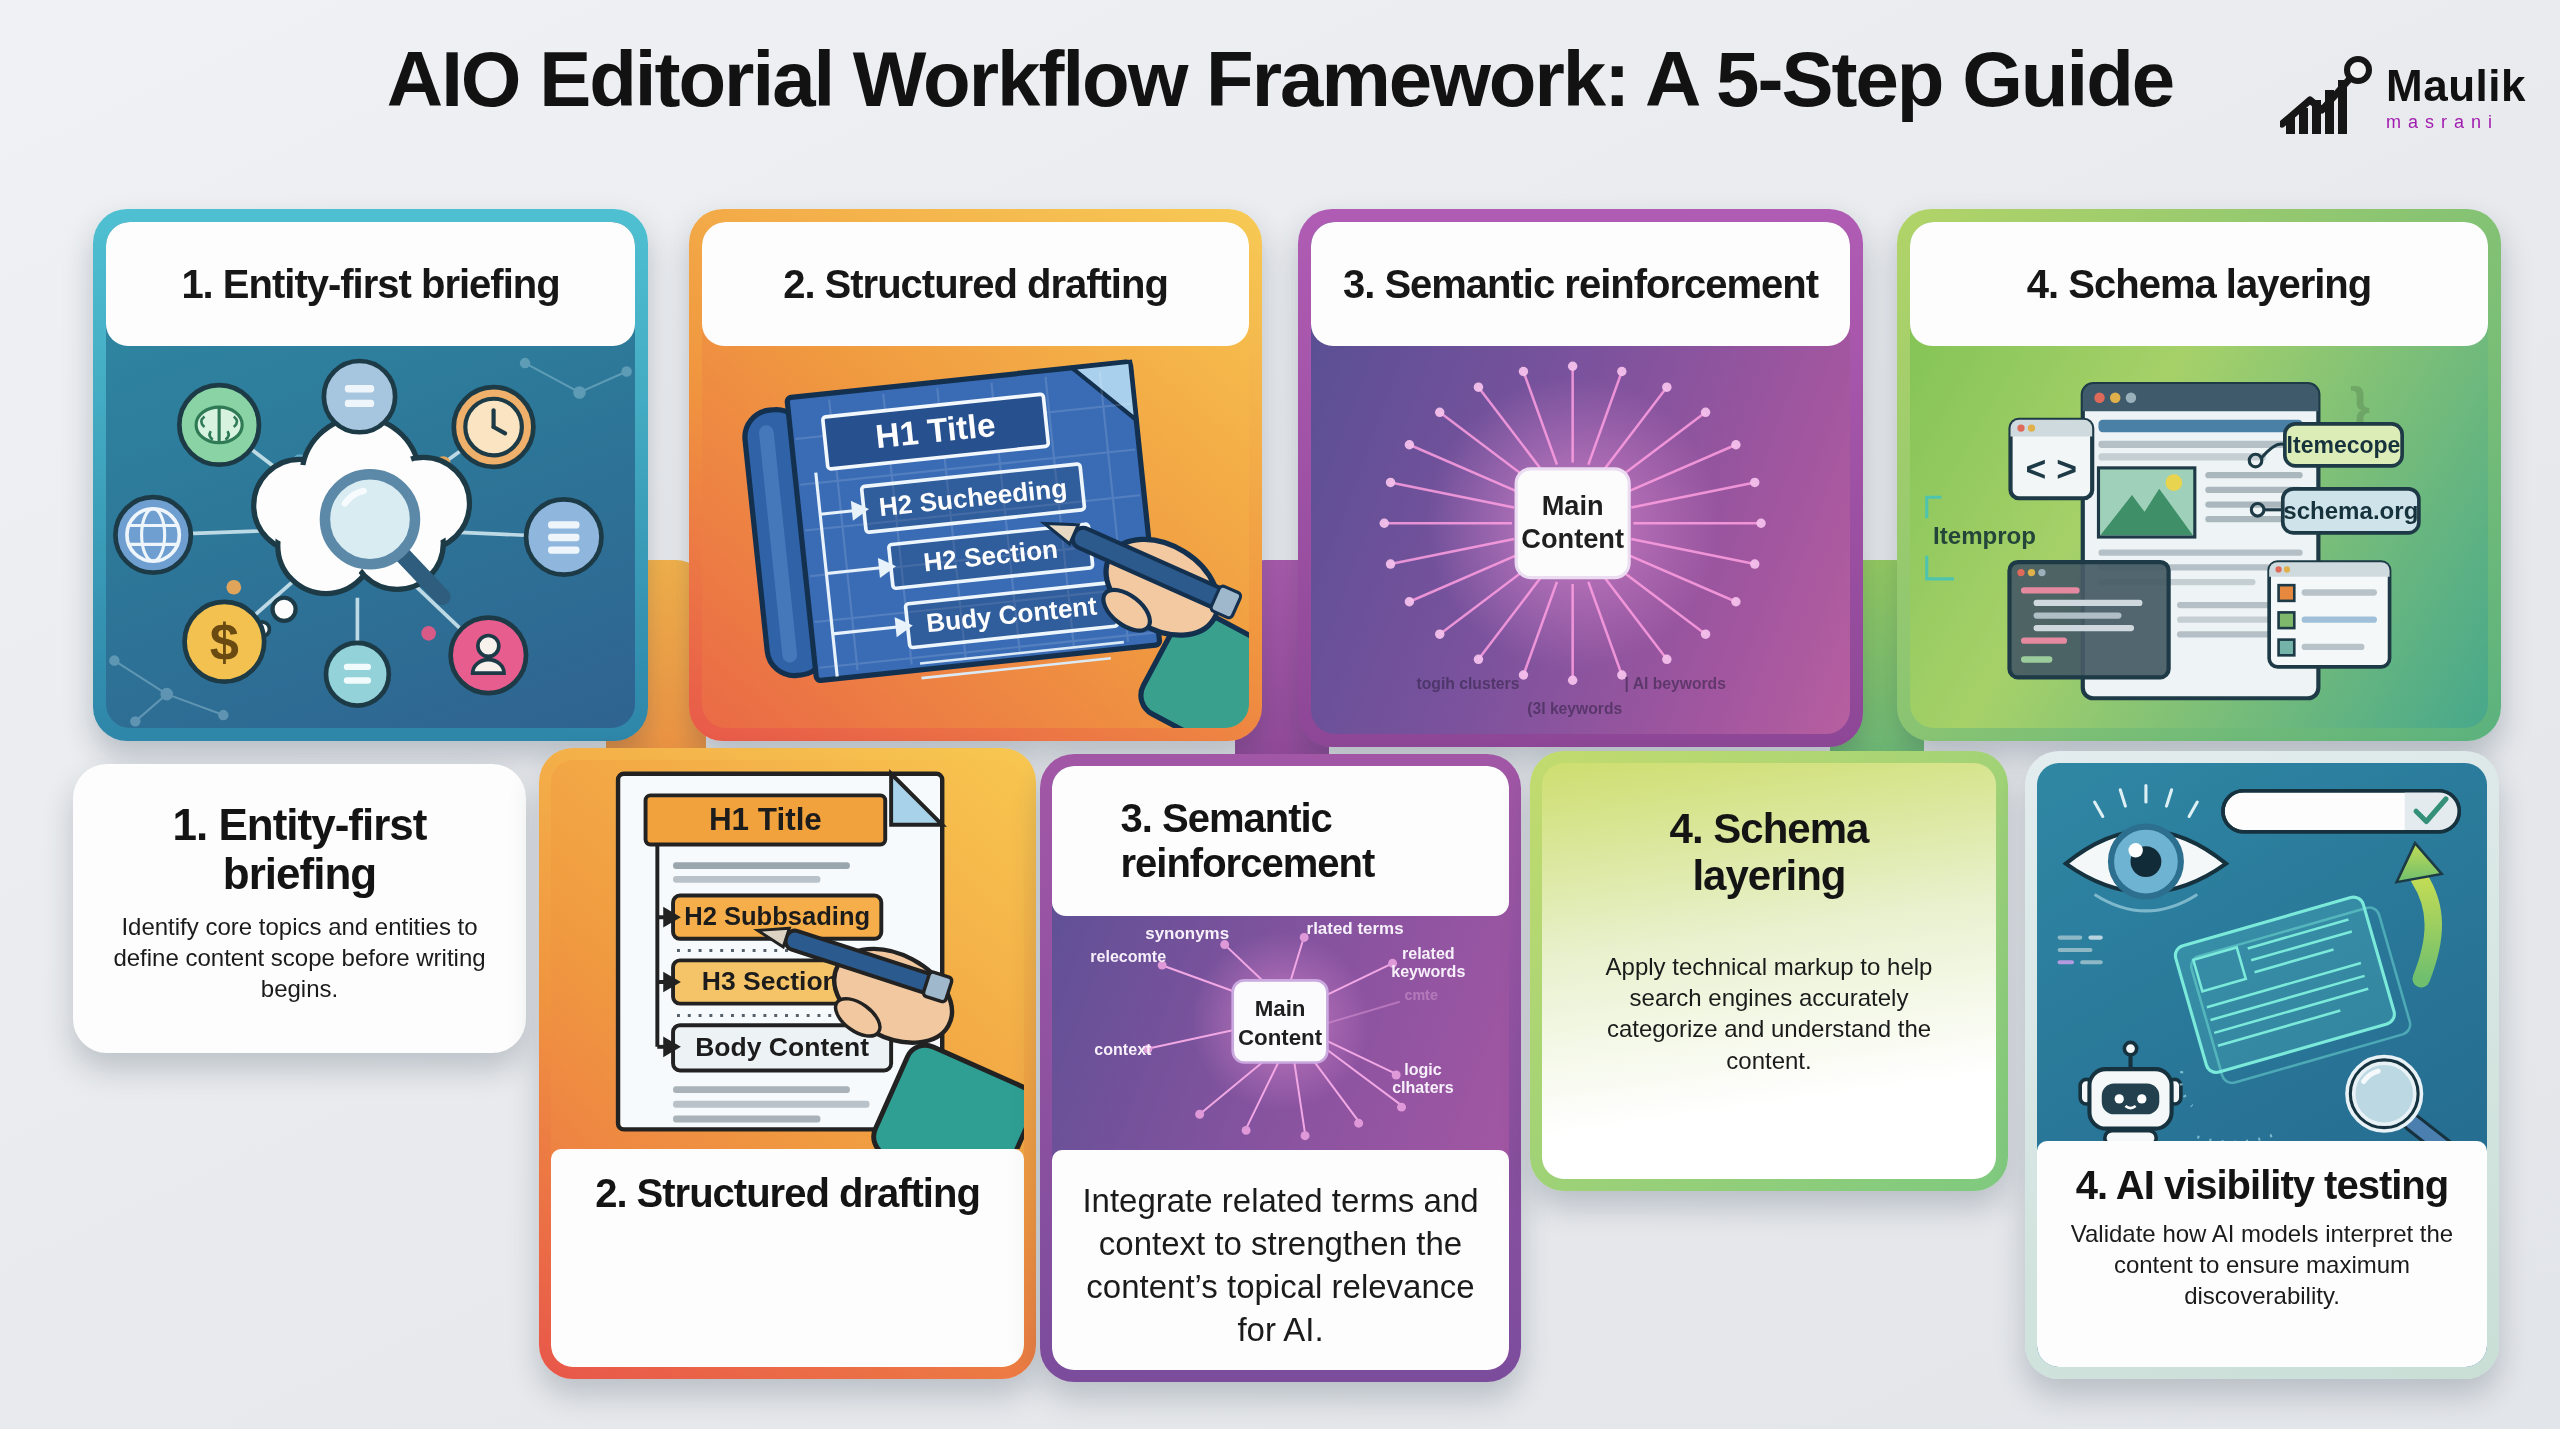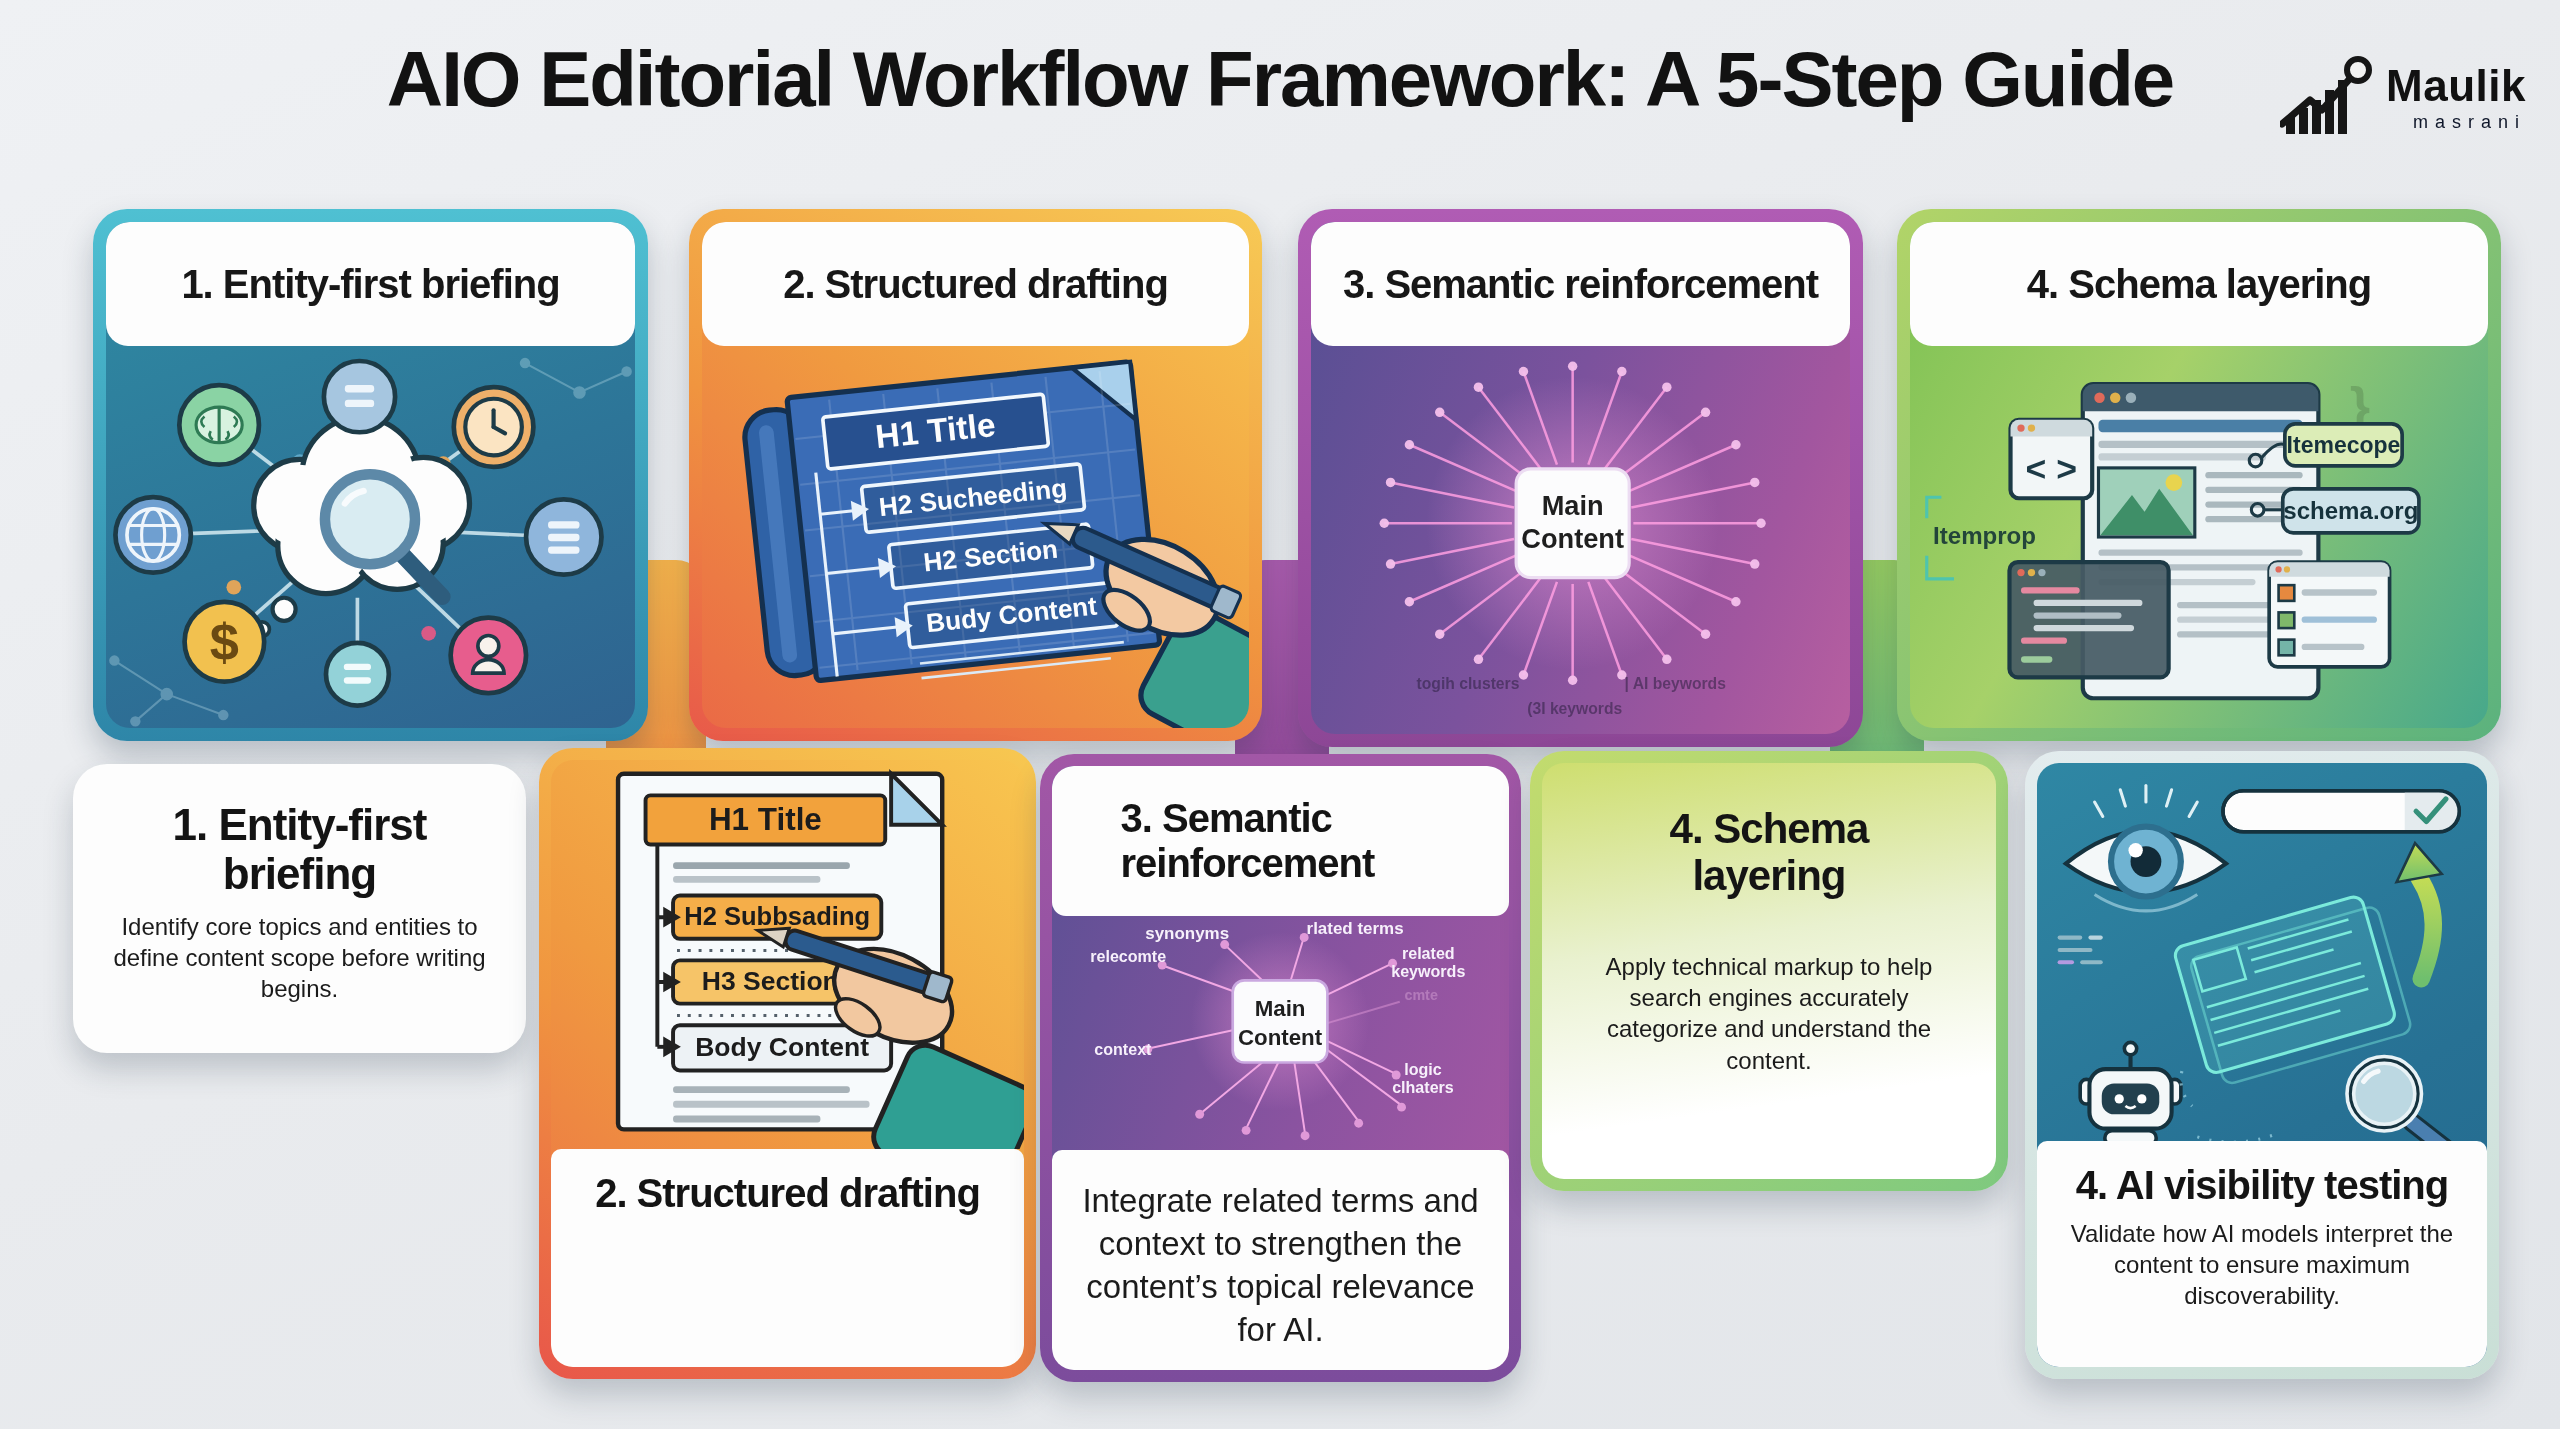--- a/index.html
+++ b/index.html
@@ -11,21 +11,21 @@
   svg{font-family:inherit;display:block;}
   .fillsvg{position:absolute;inset:0;width:100%;height:100%;}
 
   .main-title{
     position:absolute;left:0;right:0;top:34px;text-align:center;z-index:1;
     font-size:78px;font-weight:800;letter-spacing:-2px;color:#121212;
   }
   .brand{position:absolute;right:34px;top:34px;z-index:2;display:flex;align-items:center;gap:10px;margin-top:20px;}
   .brand-text{display:flex;flex-direction:column;line-height:1;}
   .brand-name{font-size:44px;font-weight:700;color:#111;letter-spacing:0.5px;}
-  .brand-sub{font-size:18px;font-weight:500;color:#0f172a;letter-spacing:7px;margin-top:5px;text-align:right;}
+  .brand-sub{font-size:18px;font-weight:500;color:#a21caf;letter-spacing:7px;margin-top:5px;}
 
   
   .neck{position:absolute;z-index:1;border-radius:30px;}
   .neck-orange{left:606px;top:560px;width:100px;height:250px;background:linear-gradient(180deg,#f6b44c,#ee8c42);}
   .neck-purple{left:1235px;top:560px;width:94px;height:255px;background:linear-gradient(180deg,#ab5cae,#8d4796);}
   .neck-green{left:1830px;top:560px;width:94px;height:255px;background:linear-gradient(180deg,#97cd62,#64b57e);}
 
   
   .tcard{position:absolute;z-index:2;border-radius:34px;padding:13px;box-shadow:0 16px 30px rgba(30,50,70,.25);}
   .tcard-inner{width:100%;height:100%;border-radius:24px;overflow:hidden;display:flex;flex-direction:column;}

